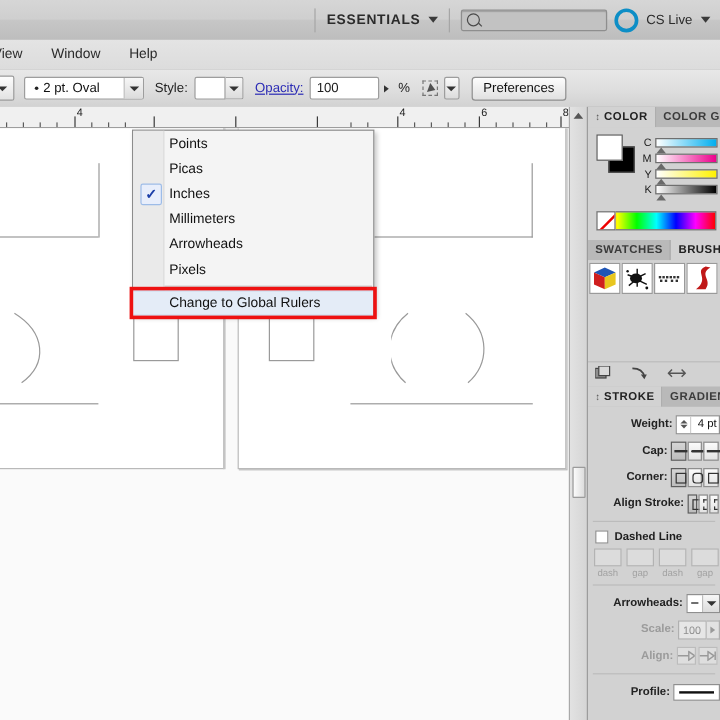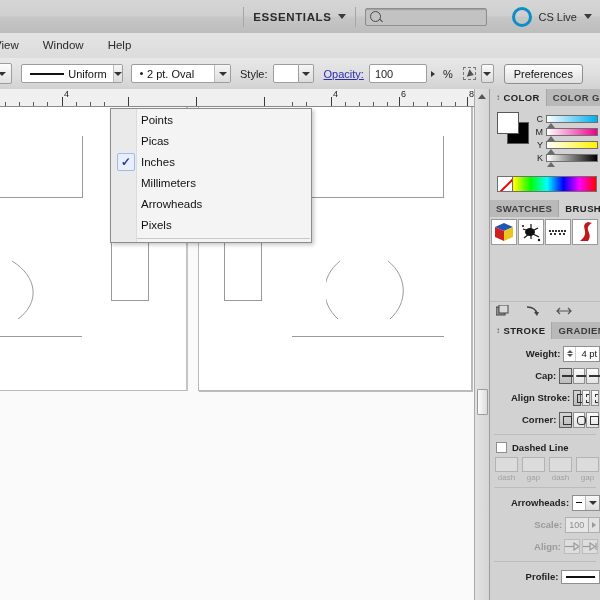--- a/index.html
+++ b/index.html
@@ -28,21 +28,21 @@
     border-top:5px solid #3a3a3a;margin-left:7px;
   }
   .searchbox{
     width:116px;height:16px;background:#c2c2c2;border:1px solid #8e8e8e;
     border-radius:2px;display:flex;align-items:center;padding-left:4px;
     box-shadow:inset 0 1px 1px rgba(0,0,0,.18);
   }
   .mag{width:9px;height:9px;border:1.3px solid #4a4a4a;border-radius:50%;position:relative;}
   .mag:after{content:"";position:absolute;width:4px;height:1.3px;background:#4a4a4a;
     transform:rotate(45deg);right:-3px;bottom:0px;}
-  .cslive{display:flex;align-items:center;margin-left:25px;margin-right:8px;}
+  .cslive{display:flex;align-items:center;margin-left:6px;margin-right:8px;}
   .cs-ring{width:14px;height:14px;border-radius:50%;border:3px solid #0d8ec6;margin-right:6px;}
   .cs-text{font-size:11px;color:#2b2b2b;}
 
   
   .menubar{
     position:absolute;left:0;top:33px;width:600px;height:25px;
     background:linear-gradient(180deg,#e4e4e4,#dcdcdc);
     border-bottom:1px solid #b4b4b4;
     display:flex;align-items:center;
   }
@@ -265,27 +265,20 @@
     <div class="menuitem clipped">View</div>
     <div class="menuitem">Window</div>
     <div class="menuitem">Help</div>
   </div>
 
   <div class="optionsbar">
     <div class="ob-caret">
       <span class="tri-d"></span>
     </div>
 
-    <div class="combo" style="width:102px;margin-left:9px;">
-      <span class="strokeline"></span>
-      <span class="txt" style="text-align:right;padding-right:6px;">Uniform</span>
-      <span class="arrow">
-          <span class="tri-d"></span>
-        </span>
-    </div>
 
     <div class="combo" style="width:100px;margin-left:8px;">
       <span class="dotpt"></span>
       <span class="txt">2 pt. Oval</span>
       <span class="arrow">
           <span class="tri-d"></span>
         </span>
     </div>
 
     <span class="lbl">Style:</span>
@@ -399,20 +392,26 @@
     </div>
     <div class="ctxrow">
       <span>Arrowheads</span>
     </div>
     <div class="ctxrow">
       <span>Pixels</span>
     </div>
 
     <div class="ctxsep"></div>
 
+    <div style="position:relative;">
+      <div class="ctxrow selected">
+        <span>Change to Global Rulers</span>
+      </div>
+      <div class="ctx-highlight" style="top:-3px;height:27px;"></div>
+    </div>
   </div>
 
   <div class="dock">
 
     <div class="paneltabs">
       <div class="ptab active">
         <span class="grip">↕</span>
         <span>COLOR</span>
       </div>
       <div class="ptab">
@@ -549,42 +548,42 @@
           </span>
         <span class="iconbtn">
             <span class="gl2" style="border-radius:2px;"></span>
           </span>
         <span class="iconbtn">
             <span class="gl2"></span>
           </span>
       </div>
 
       <div class="srow">
+        <span class="slbl">Corner:</span>
+        <span class="iconbtn on">
+            <span class="gl"></span>
+          </span>
+        <span class="iconbtn">
+            <span class="gl" style="border-radius:3px;"></span>
+          </span>
+        <span class="iconbtn">
+            <span class="gl"></span>
+          </span>
+      </div>
+
+      <div class="srow">
         <span class="slbl">Align Stroke:</span>
         <span class="iconbtn on">
             <span class="gl"></span>
           </span>
         <span class="iconbtn">
             <span class="gl" style="border-style:dashed;"></span>
           </span>
         <span class="iconbtn">
             <span class="gl" style="border-style:dashed;"></span>
-          </span>
-      </div>
-
-      <div class="srow">
-        <span class="slbl">Corner:</span>
-        <span class="iconbtn on">
-            <span class="gl"></span>
-          </span>
-        <span class="iconbtn">
-            <span class="gl" style="border-radius:3px;"></span>
-          </span>
-        <span class="iconbtn">
-            <span class="gl"></span>
           </span>
       </div>
 
       <div class="hr-dk"></div>
 
       <div class="checkrow">
         <span class="cbox"></span>
         <span style="font-size:9.5px;font-weight:bold;">Dashed Line</span>
       </div>
 

